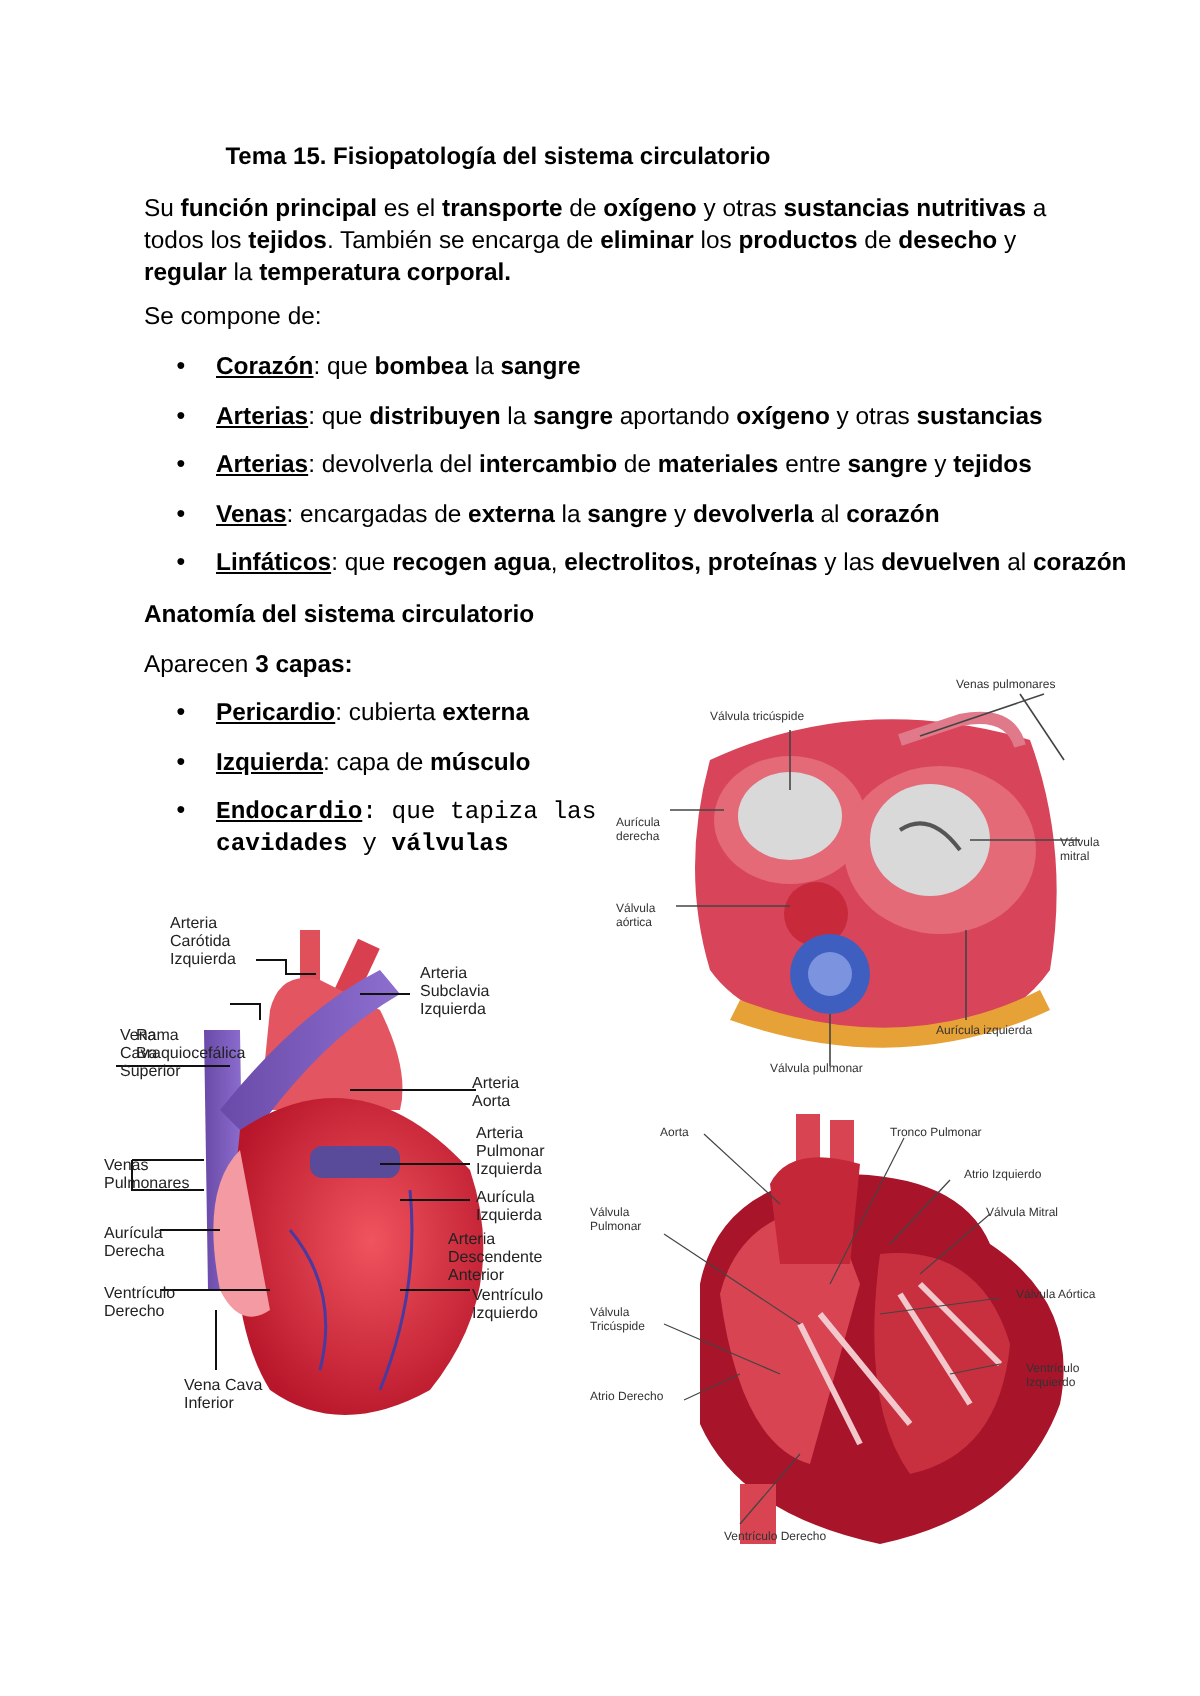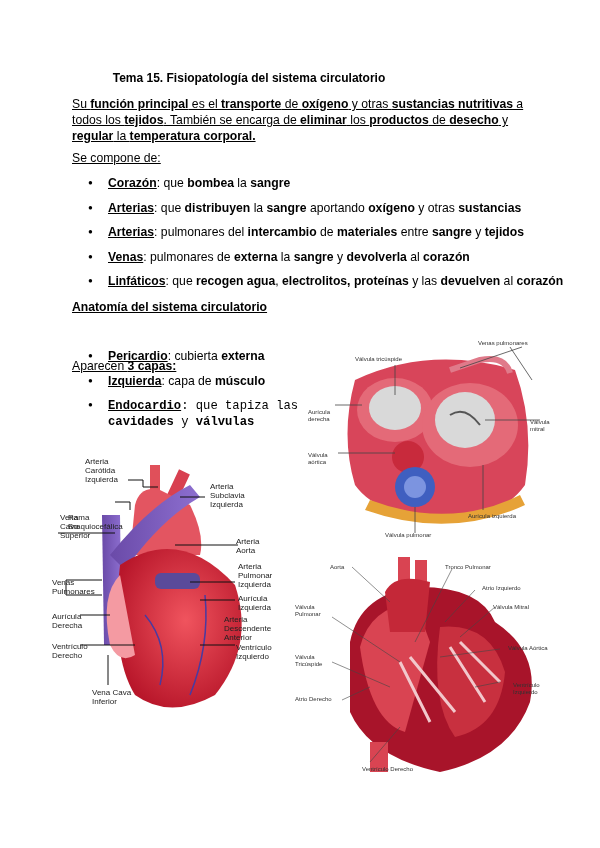--- a/index.html
+++ b/index.html
@@ -1,20 +1,20 @@
 <!DOCTYPE html>
 <html><head>
 <meta charset="utf-8">
 <style>
   html, body { margin: 0; padding: 0; background: #ffffff; }
   body { width: 600px; height: 848px; position: relative; overflow: hidden;
          font-family: "Liberation Sans", sans-serif; color: #000; }
   .title { position: absolute; top: 71px; left: 0; width: 498px; text-align: center;
            font-size: 12px; font-weight: bold; }
-  .p { position: absolute; left: 72px; font-size: 12.2px; line-height: 16px; width: 460px; text-decoration: underline; }
+  .p { position: absolute; left: 72px; font-size: 12.2px; line-height: 16px; width: 460px; }
   .bullets { position: absolute; left: 88px; font-size: 12.2px; }
   .bullet { position: absolute; white-space: nowrap; left: 0; }
   .bullet .dot { position: absolute; left: 0; top: 0; }
   .bullet .txt { position: absolute; left: 20px; top: 0; white-space: nowrap; }
   b { font-weight: bold; }
   u { text-decoration: underline; }
   .fig { position: absolute; }
   .lbl { position: absolute; font-size: 8px; line-height: 9px; color: #222; white-space: nowrap; }
   .lbl.sm { font-size: 6px; line-height: 7px; color: #333; }
   svg { position: absolute; left: 0; top: 0; }
@@ -31,34 +31,34 @@
     <div class="bullet" style="top: 0px;">
       <span class="dot" style="font-size: 8px; top: 2px;">●</span>
       <span class="txt"><b><u>Corazón</u></b><span>: que </span><b>bombea</b><span> la </span><b>sangre</b></span>
     </div>
     <div class="bullet" style="top: 24.5px;">
       <span class="dot" style="font-size: 8px; top: 2px;">●</span>
       <span class="txt"><b><u>Arterias</u></b><span>: que </span><b>distribuyen</b><span> la </span><b>sangre</b><span> aportando </span><b>oxígeno</b><span> y otras </span><b>sustancias</b></span>
     </div>
     <div class="bullet" style="top: 49px;">
       <span class="dot" style="font-size: 8px; top: 2px;">●</span>
-      <span class="txt"><b><u>Arterias</u></b><span>: pulmonares del </span><b>intercambio</b><span> de </span><b>materiales</b><span> entre </span><b>sangre</b><span> y </span><b>tejidos</b></span>
+      <span class="txt"><b><u>Arterias</u></b><span>: devolverla del </span><b>intercambio</b><span> de </span><b>materiales</b><span> entre </span><b>sangre</b><span> y </span><b>tejidos</b></span>
     </div>
     <div class="bullet" style="top: 73.5px;">
       <span class="dot" style="font-size: 8px; top: 2px;">●</span>
-      <span class="txt"><b><u>Venas</u></b><span>: pulmonares de </span><b>externa</b><span> la </span><b>sangre</b><span> y </span><b>devolverla</b><span> al </span><b>corazón</b></span>
+      <span class="txt"><b><u>Venas</u></b><span>: encargadas de </span><b>externa</b><span> la </span><b>sangre</b><span> y </span><b>devolverla</b><span> al </span><b>corazón</b></span>
     </div>
     <div class="bullet" style="top: 98px;">
       <span class="dot" style="font-size: 8px; top: 2px;">●</span>
       <span class="txt"><b><u>Linfáticos</u></b><span>: que </span><b>recogen agua</b><span>, </span><b>electrolitos, proteínas</b><span> y las </span><b>devuelven</b><span> al </span><b>corazón</b></span>
     </div>
   </div>
 
 <div class="p" style="top:299px; font-weight:bold;">Anatomía del sistema circulatorio</div>
-<div class="p" id="capas" style="top:324px;margin-top:34px;"><span>Aparecen </span><b>3 capas:</b></div>
+<div class="p" id="capas" style="top:324px;"><span>Aparecen </span><b>3 capas:</b></div>
 <div class="bullets" id="layers" style="top:349px;">
     <div class="bullet" style="top: 0px;">
       <span class="dot" style="font-size: 8px; top: 2px;">●</span>
       <span class="txt"><b><u>Pericardio</u></b><span>: cubierta </span><b>externa</b></span>
     </div>
     <div class="bullet" style="top: 24.5px;">
       <span class="dot" style="font-size: 8px; top: 2px;">●</span>
       <span class="txt"><b><u>Izquierda</u></b><span>: capa de </span><b>músculo</b></span>
     </div>
     <div class="bullet" style="top: 49px;">

